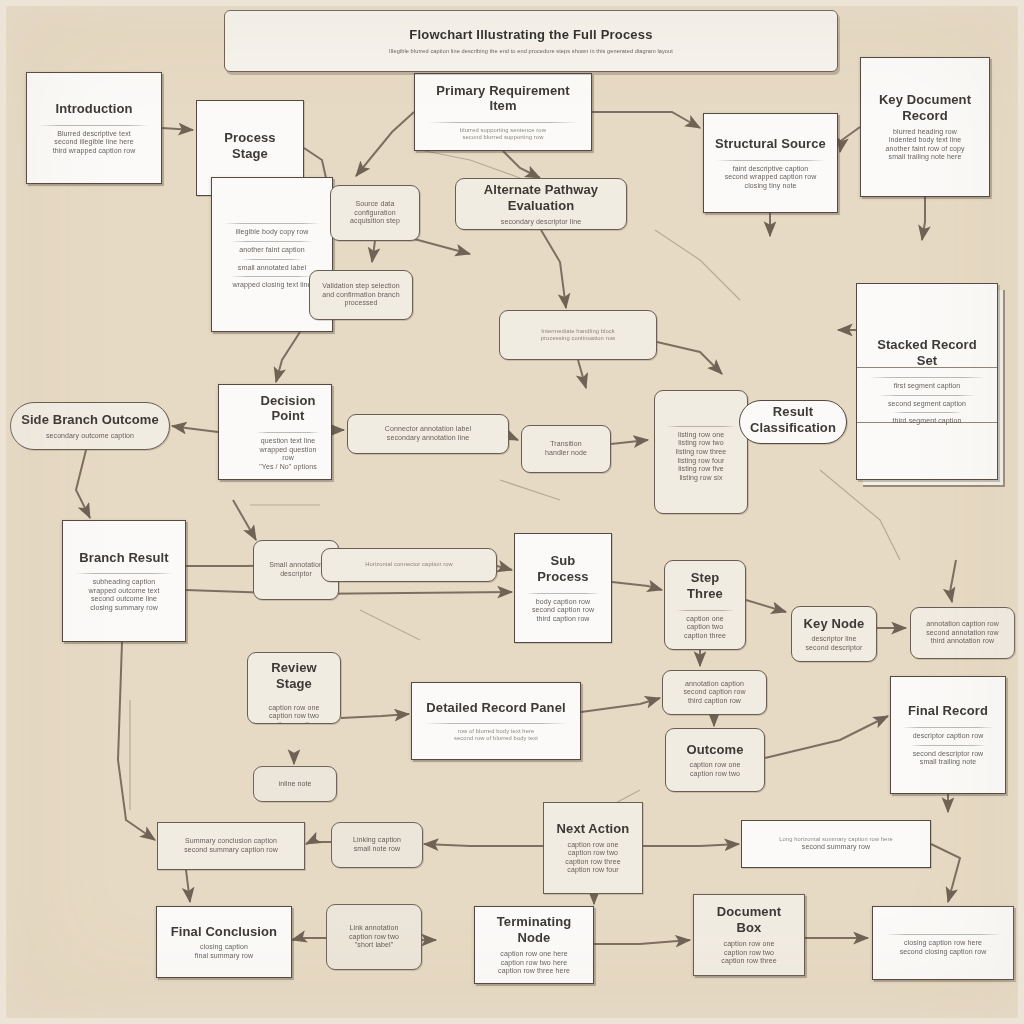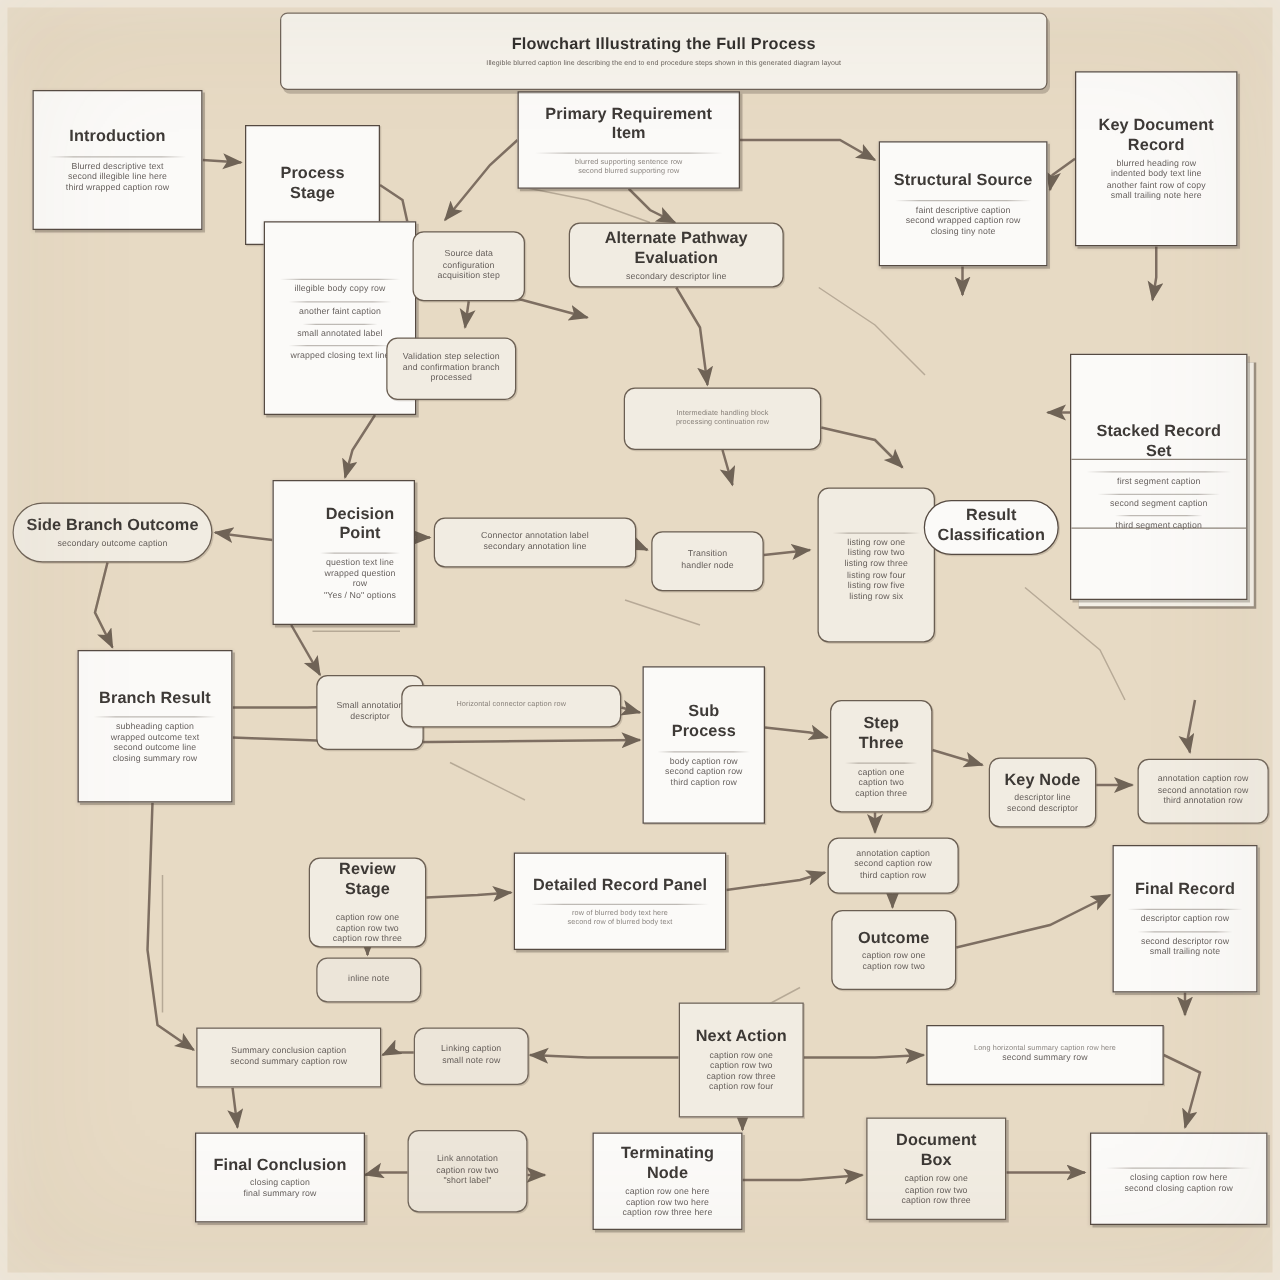--- a/index.html
+++ b/index.html
@@ -279,21 +279,21 @@
         <span class="t head">Stacked Record Set</span>
         <div class="rule w95"></div>
         <span class="t body">first segment caption</span>
         <div class="rule "></div>
         <span class="t body">second segment caption</span>
         <div class="rule w60"></div>
         <span class="t body">third segment caption</span>
         <div class="hsep" style="top: 82.74px;"></div>
         <div class="hsep" style="top: 137.9px;"></div>
       </div>
-      <div class="node" style="left: 218px; top: 384px; width: 114px; height: 116px; padding-left: 35px;">
+      <div class="node" style="left: 218px; top: 384px; width: 114px; height: 96px; padding-left: 35px;">
         <span class="t head">Decision Point</span>
         <div class="rule w95"></div>
         <span class="t body">question text line</span>
         <span class="t body">wrapped question row</span>
         <span class="t body">"Yes / No" options</span>
       </div>
       <div class="node pill tinted thin" style="left: 10px; top: 402px; width: 160px; height: 48px;">
         <span class="t head">Side Branch Outcome</span>
         <span class="t body">secondary outcome caption</span>
       </div>
@@ -325,21 +325,21 @@
         <span class="t body">second outcome line</span>
         <span class="t body">closing summary row</span>
       </div>
       <div class="node round tinted thin" style="left: 253px; top: 540px; width: 86px; height: 60px;">
         <span class="t body">Small annotation</span>
         <span class="t body">descriptor</span>
       </div>
       <div class="node round tinted thin" style="left: 321px; top: 548px; width: 176px; height: 34px;">
         <span class="t tiny">Horizontal connector caption row</span>
       </div>
-      <div class="node thin" style="left: 514px; top: 533px; width: 98px; height: 126px; align-items: center;">
+      <div class="node thin" style="left: 514px; top: 533px; width: 98px; height: 110px; align-items: center;">
         <span class="t head">Sub Process</span>
         <div class="rule w95"></div>
         <span class="t body">body caption row</span>
         <span class="t body">second caption row</span>
         <span class="t body">third caption row</span>
       </div>
       <div class="node round tinted thin" style="left: 664px; top: 560px; width: 82px; height: 90px;">
         <span class="t head">Step Three</span>
         <div class="rule w95"></div>
         <span class="t body">caption one</span>
@@ -349,21 +349,21 @@
       <div class="node round tinted thin" style="left: 791px; top: 606px; width: 86px; height: 56px;">
         <span class="t head">Key Node</span>
         <span class="t body">descriptor line</span>
         <span class="t body">second descriptor</span>
       </div>
       <div class="node round tinted thin" style="left: 910px; top: 607px; width: 105px; height: 52px;">
         <span class="t body">annotation caption row</span>
         <span class="t body">second annotation row</span>
         <span class="t body">third annotation row</span>
       </div>
-      <div class="node round tinted thin" style="left: 247px; top: 686px; width: 94px; height: 72px;">
+      <div class="node round tinted thin" style="left: 247px; top: 652px; width: 94px; height: 72px; justify-content: space-between;">
         <span class="t head">Review Stage</span>
         <div class="rule w95"></div>
         <span class="t body">caption row one</span>
         <span class="t body">caption row two</span>
         <span class="t body">caption row three</span>
       </div>
       <div class="node round tinted2 thin" style="left: 253px; top: 766px; width: 84px; height: 36px;">
         <span class="t body">inline note</span>
       </div>
       <div class="node" style="left: 411px; top: 682px; width: 170px; height: 78px;">

